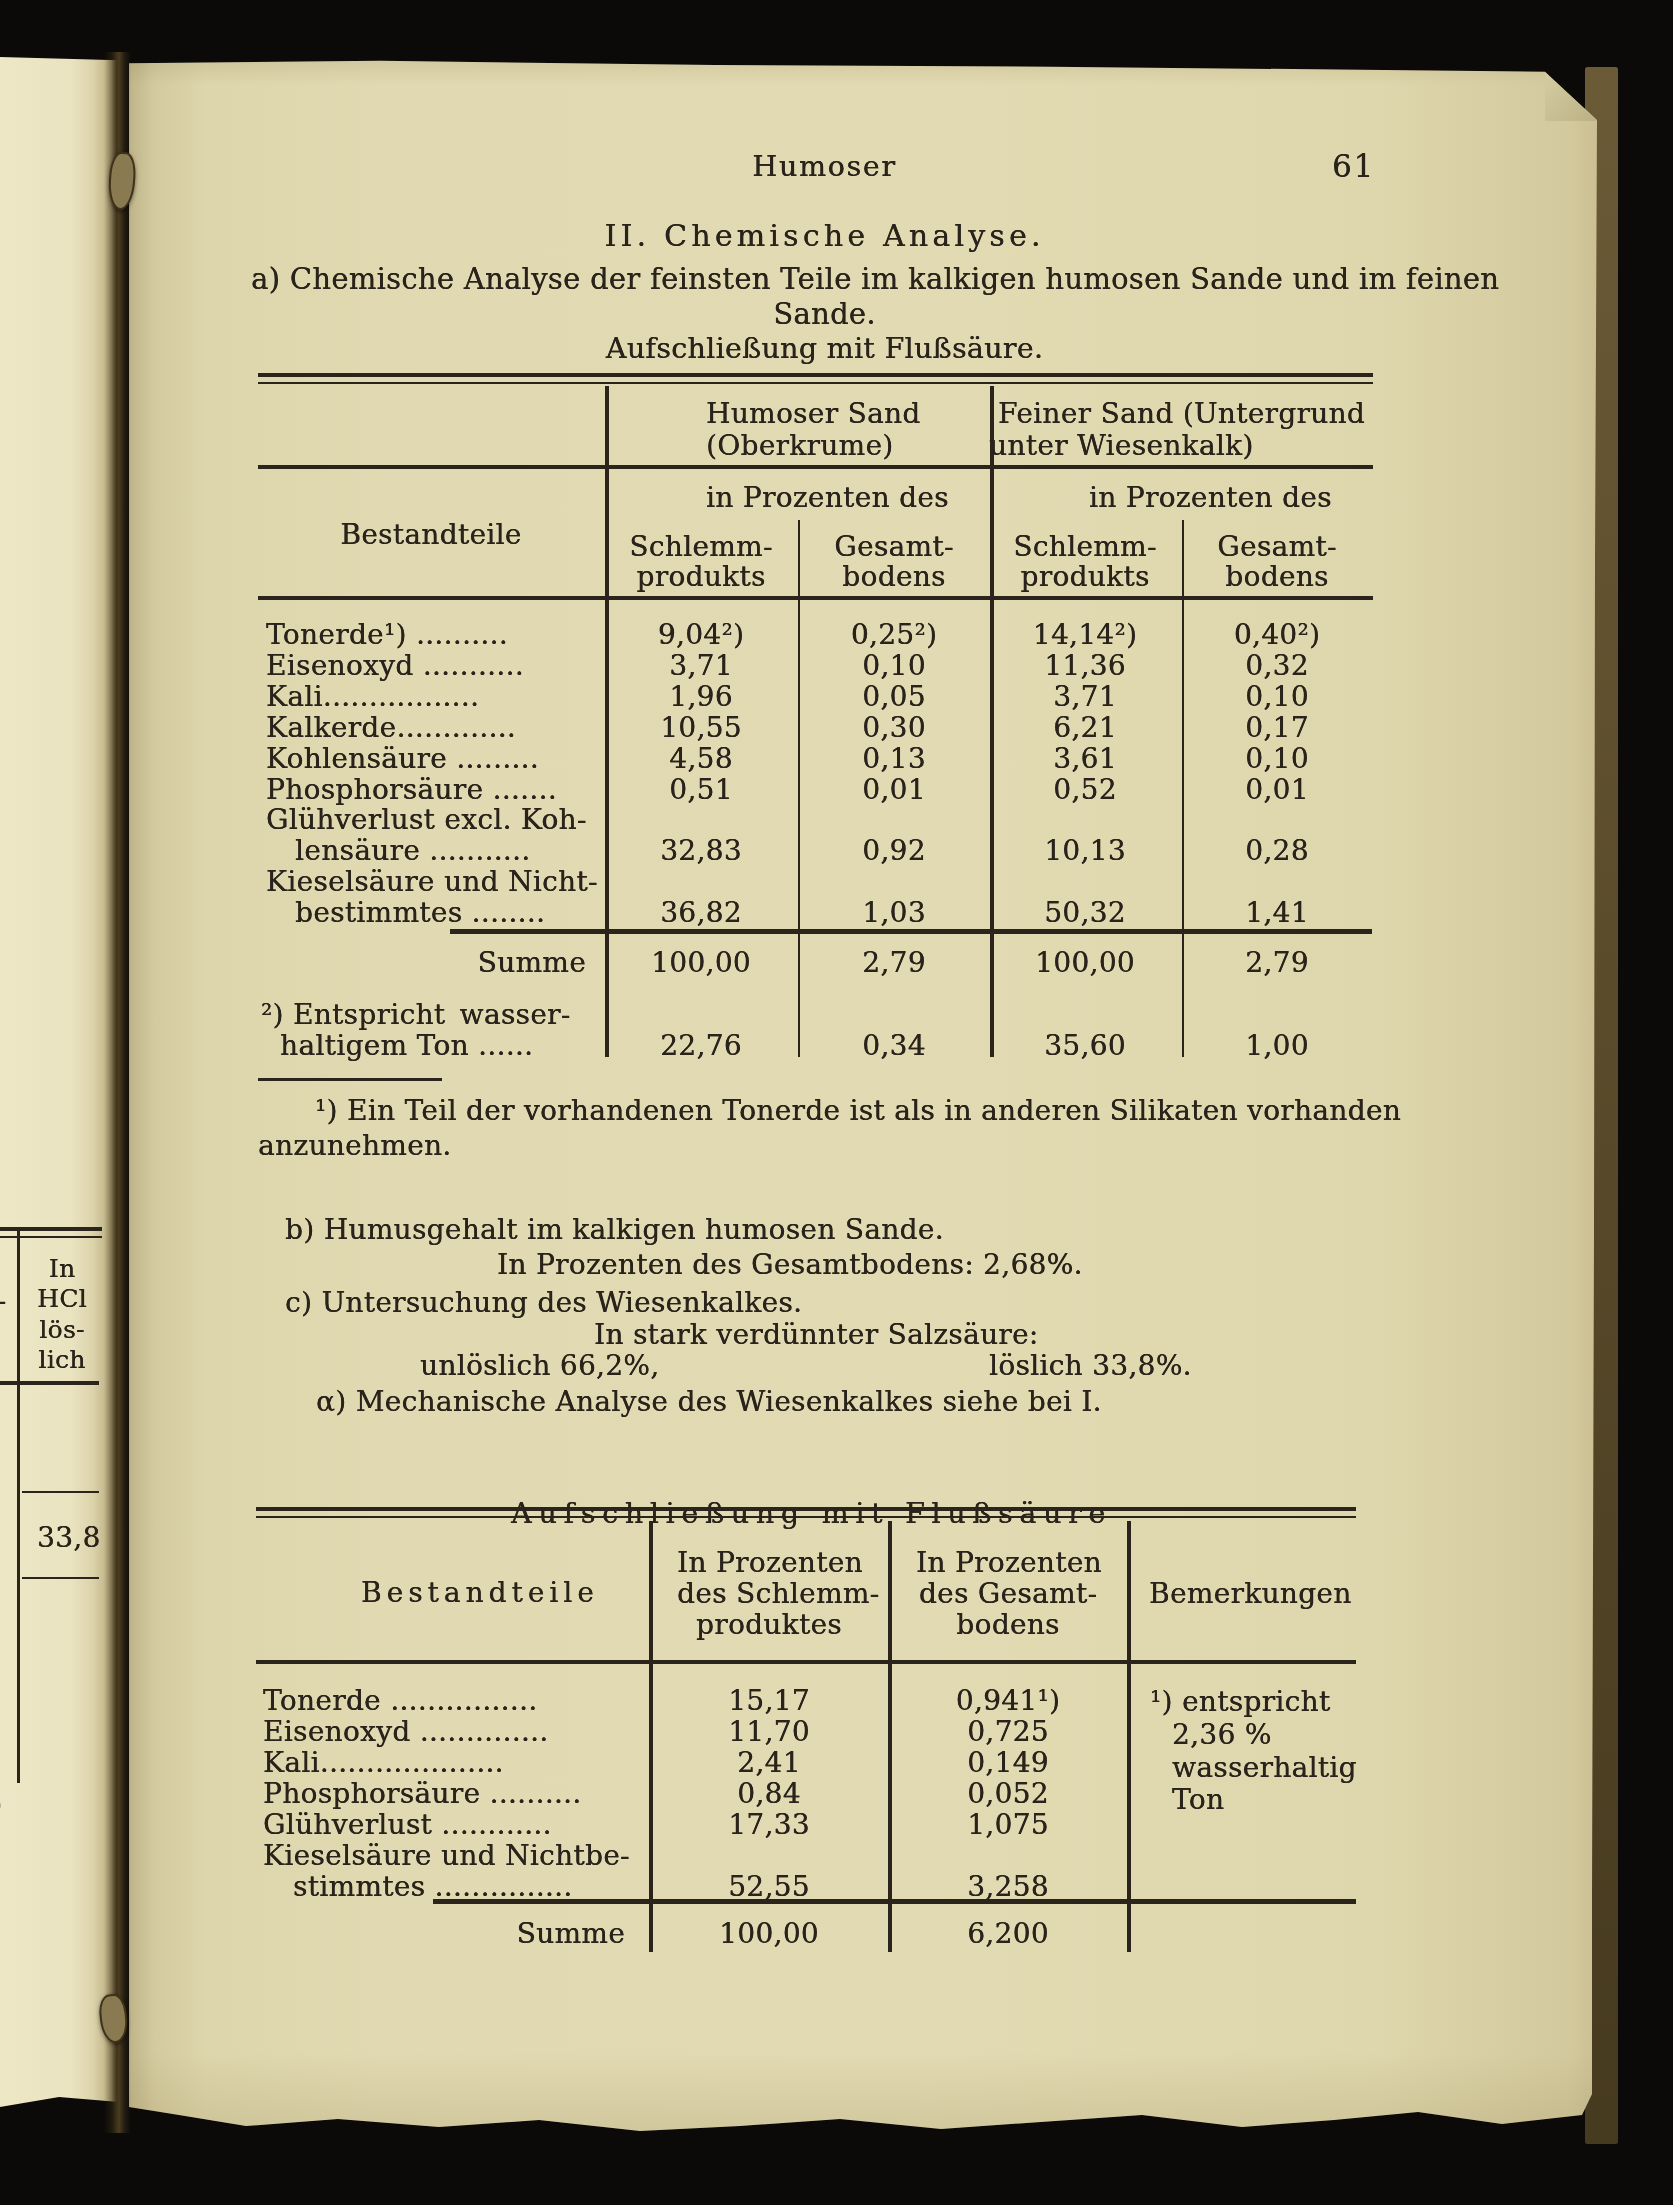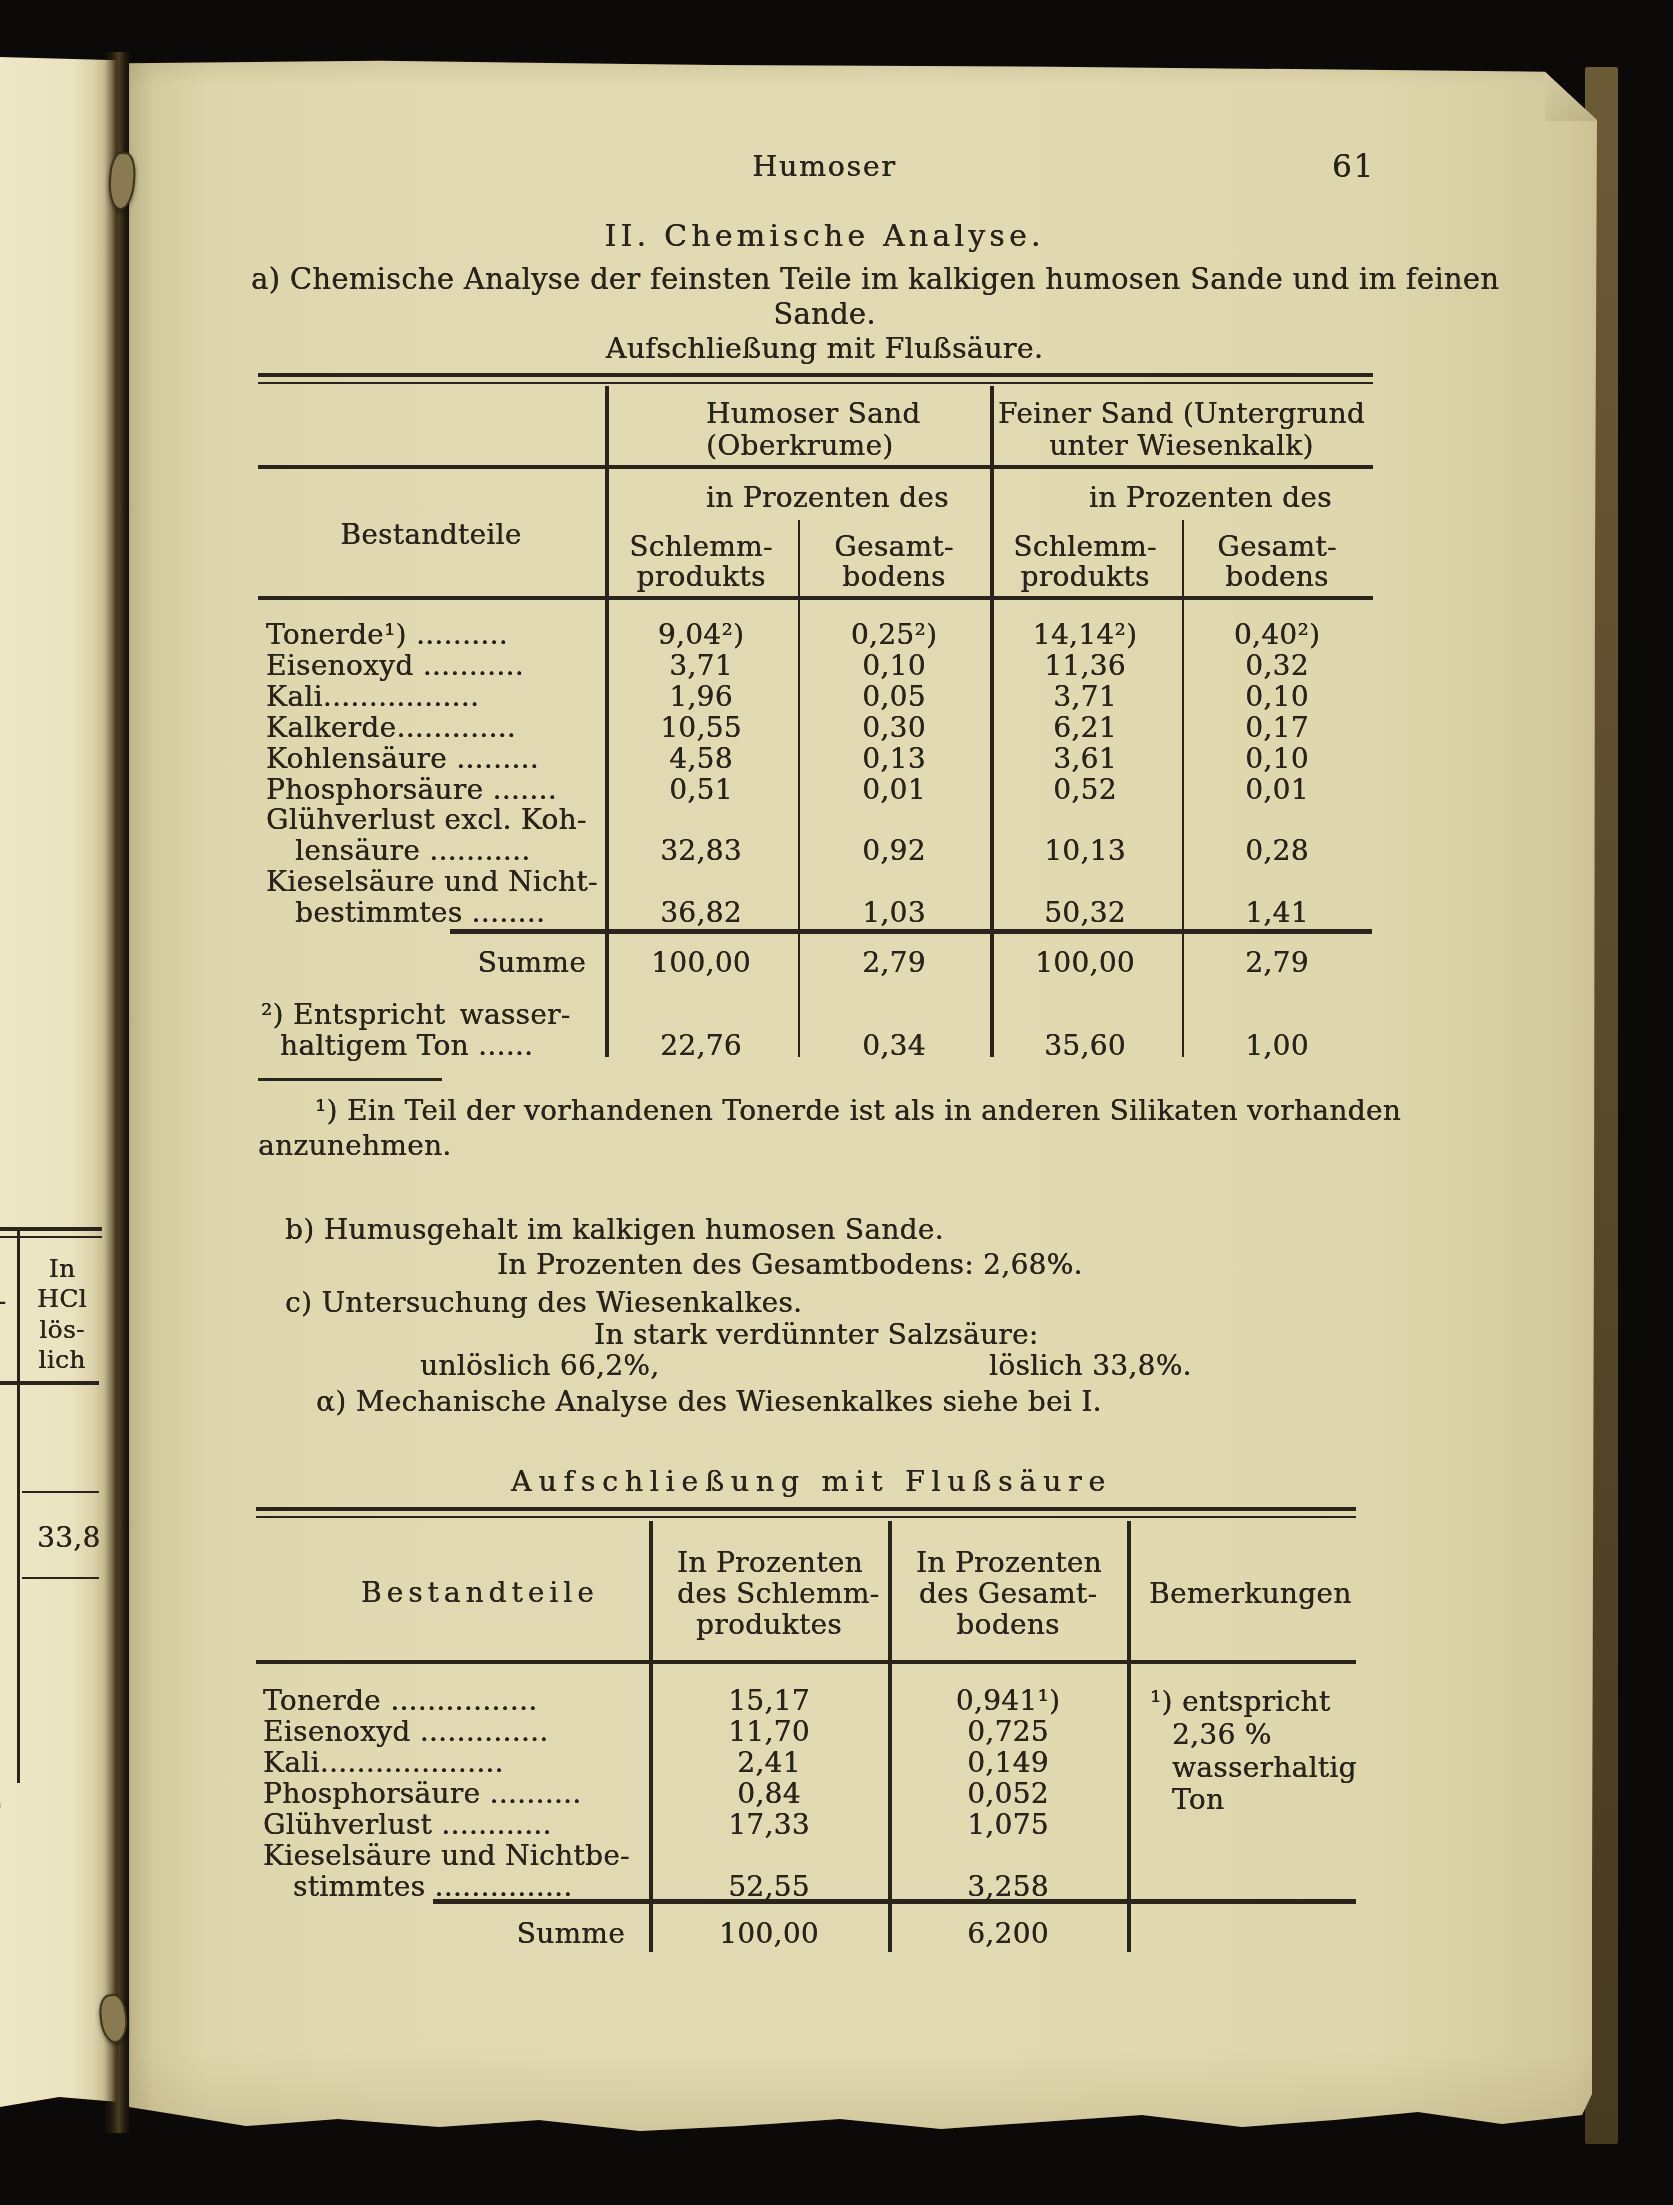--- a/index.html
+++ b/index.html
@@ -33,21 +33,21 @@
   .knot-bottom{left:100px;top:1994px;width:23.4px;height:45px;transform:rotate(-6deg);}
   
   .txt{position:absolute;font-size:28px;line-height:1.12;white-space:nowrap;z-index:7;
        color:#29231b;letter-spacing:0.3px;text-shadow:0.3px 0 0 currentColor;}
   .rule{position:absolute;background:#2a241c;z-index:7;}
   .ctr{text-align:center;}
   .rgt{text-align:right;}
   .v{width:184px;margin-left:-92px;text-align:center;}
   .fs30{font-size:25px;} .fs34{font-size:28.5px;} .fs35{font-size:29px;}
   .fs36{font-size:30px;} .fs37{font-size:31px;}
-  .sp2{letter-spacing:1.7px;} .sp5{letter-spacing:4.2px;} .sp6{letter-spacing:5px;} .sp8{letter-spacing:6.7px;}
+  .sp2{letter-spacing:1.7px;} .sp5{letter-spacing:4.2px;} .sp6{letter-spacing:5px;} .sp8{letter-spacing:6.7px;margin-top:32px;}
 </style>
 </head>
 <body>
 
 <div class="stage">
 
   <div class="cover-edge"></div>
 
   <div class="left-page">
     <div class="left-paper"></div>
@@ -87,21 +87,21 @@
   <div class="rule" style="left:258px;top:596px;width:1115px;height:4.2px"></div>
   <div class="rule" style="left:450px;top:929px;width:922px;height:5px"></div>
   <div class="rule" style="left:605px;top:386px;width:4.2px;height:671px"></div>
   <div class="rule" style="left:990px;top:386px;width:4.2px;height:671px"></div>
   <div class="rule" style="left:798px;top:520px;width:1.7px;height:537px"></div>
   <div class="rule" style="left:1182px;top:520px;width:1.7px;height:537px"></div>
 
   <div class="txt v" style="left:798px;top:398px">Humoser Sand</div>
   <div class="txt v" style="left:798px;top:430px">(Oberkrume)</div>
   <div class="txt" style="left:1181px;top:398px;width:385px;margin-left:-192px;text-align:center">Feiner Sand (Untergrund</div>
-  <div class="txt" style="left:1181px;top:430px;width:385px;margin-left:-192px;text-align:center">unter Wiesenkalk)</div>
+  <div class="txt" style="left:1181px;top:430px;width:385px;margin-left:-192px;text-align:left">unter Wiesenkalk)</div>
   <div class="txt v" style="left:431px;top:519px">Bestandteile</div>
   <div class="txt v" style="left:798px;top:482px">in Prozenten des</div>
   <div class="txt v" style="left:1181px;top:482px">in Prozenten des</div>
   <div class="txt v" style="left:701px;top:531px">Schlemm-</div>
   <div class="txt v" style="left:701px;top:561px">produkts</div>
   <div class="txt v" style="left:894px;top:531px">Gesamt-</div>
   <div class="txt v" style="left:894px;top:561px">bodens</div>
   <div class="txt v" style="left:1085px;top:531px">Schlemm-</div>
   <div class="txt v" style="left:1085px;top:561px">produkts</div>
   <div class="txt v" style="left:1277px;top:531px">Gesamt-</div>

